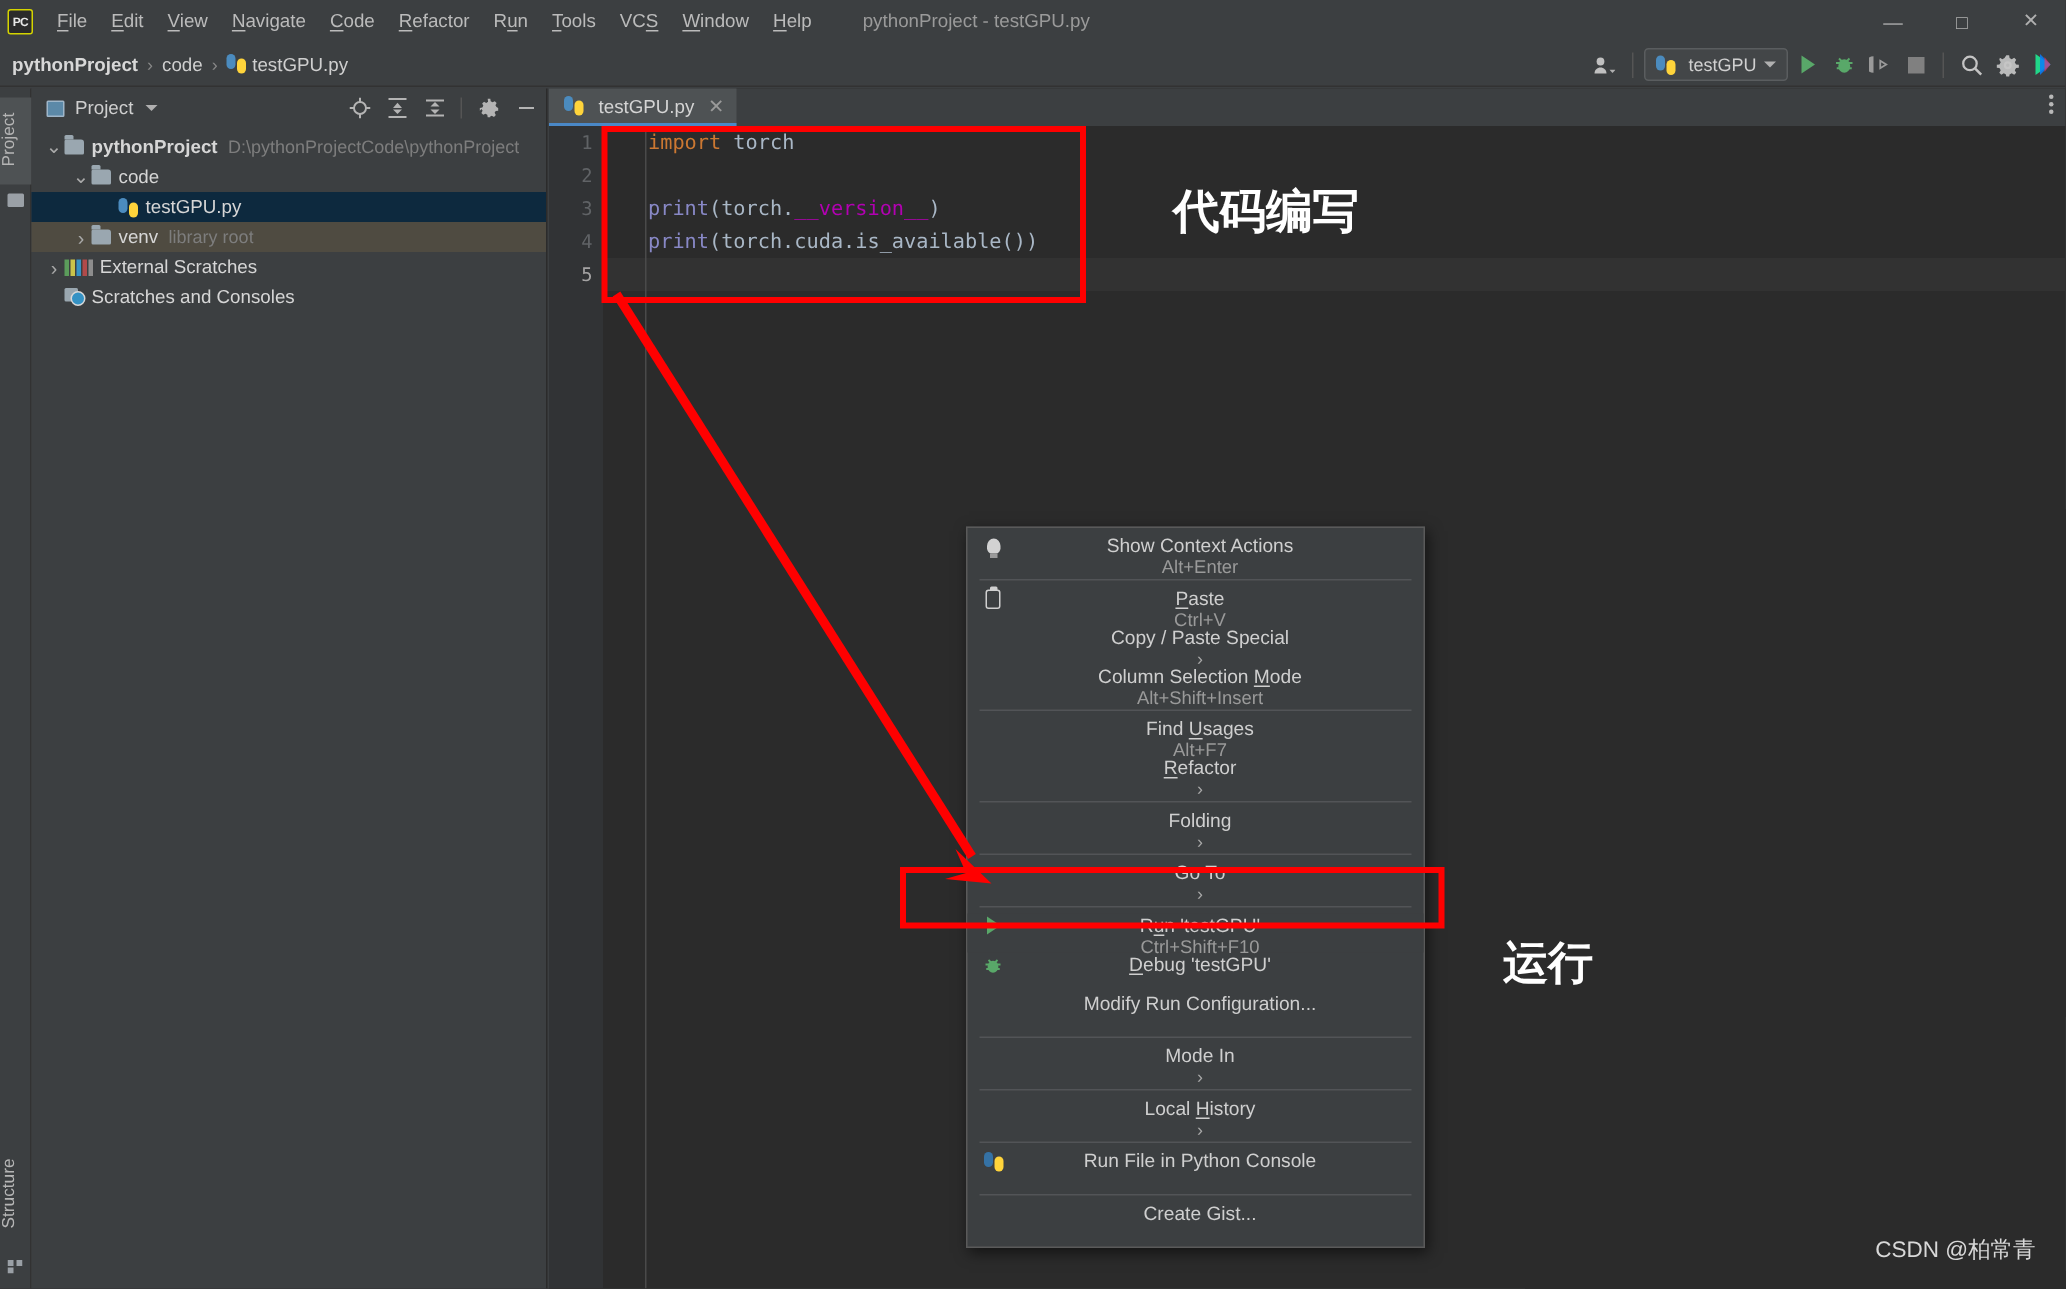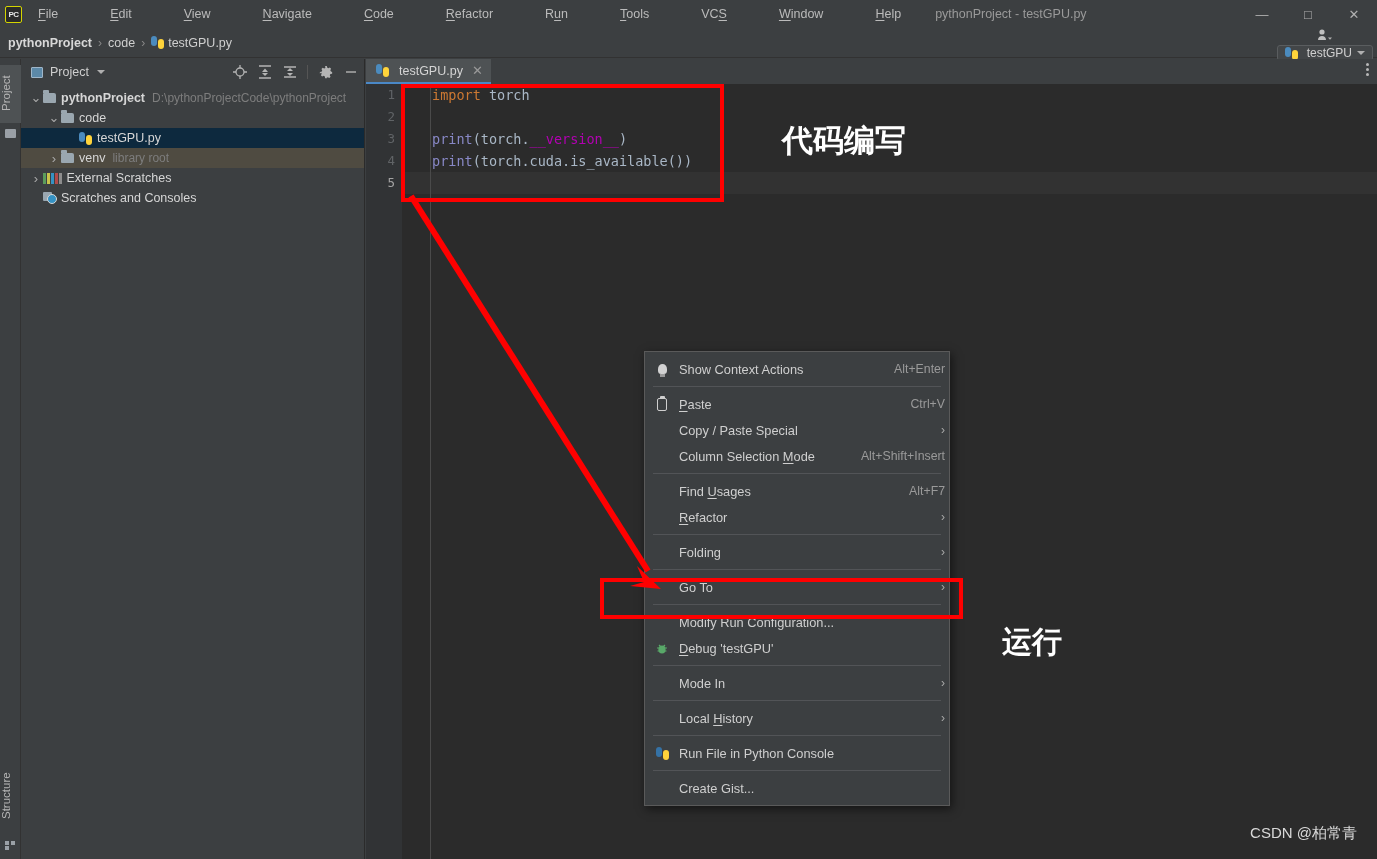--- a/index.html
+++ b/index.html
@@ -50,21 +50,21 @@
   .py-ico {
     width: 13px; height: 13px; display:inline-block; position: relative;
     margin-right: 4px; vertical-align: -2px;
   }
   .py-ico::before, .py-ico::after {
     content:''; position:absolute; width:6px; height:10px; border-radius:3px;
   }
   .py-ico::before { background:#4b8bbe; left:0; top:0; }
   .py-ico::after  { background:#ffd43b; right:0; bottom:0; }
 
-  .nav-right { position: absolute; right: 4px; top: 0; height: 30px; display: flex; align-items: center; gap: 2px; flex-direction: column; }
+  .nav-right { position: absolute; right: 4px; top: 0; height: 30px; display: flex; align-items: center; gap: 2px; }
   .nav-btn {
     height: 22px; min-width: 22px; display: flex; align-items: center; justify-content: center;
     color: #bcbcbc; font-size: 12px; padding: 0 3px;
   }
   .runcfg {
     display: flex; align-items: center; gap: 5px; height: 22px;
     border: 1px solid #5a5d5f; border-radius: 3px; padding: 0 7px;
     color: #d0d0d0; font-size: 12px; background: #434648;
   }
   .tri-right { width:0;height:0;border-left:9px solid #59a869;border-top:6px solid transparent;border-bottom:6px solid transparent; }
@@ -158,21 +158,21 @@
               font-family: "DejaVu Sans", sans-serif; margin-top: 20px; }
   .arrow-svg { position: absolute; left: 0; top: 0; width: 1377px; height: 859px; pointer-events: none; }
 
   
   .ctxmenu {
     position: absolute; left: 644px; top: 351px; width: 306px;
     background: #3c3f41; border: 1px solid #5a5a5a;
     box-shadow: 2px 3px 9px rgba(0,0,0,.55);
     font-size: 12.8px; color: #cfcfcf; padding: 4px 0;
   }
-  .mi { height: 26px; display: flex; align-items: center; position: relative; padding-left: 34px; padding-right: 4px; }
+  .mi { height: 26px; display: flex; align-items: center; position: relative; padding-left: 34px; padding-right: 28px; flex-direction: column; }
   .mi.hl { background: #3c3f41; }
   .mi-ico { position: absolute; left: 9px; width: 16px; height: 16px; display:flex; align-items:center; justify-content:center; }
   .mi-label { flex: 1; white-space: nowrap; }
   .mi-label u { text-decoration: underline; text-underline-offset: 2px; }
   .mi-acc { color: #9a9a9a; font-size: 12.3px; white-space: nowrap; }
   .mi-arrow { color: #a8a8a8; font-size: 12px; }
   .mi-sep { height: 1px; background: #525457; margin: 4px 8px; }
 
   .bulb { width:9px;height:10px;background:#d2d2d2;border-radius:50% 50% 35% 35%; position:relative; }
   .bulb::after { content:''; position:absolute; left:2px; bottom:-3px; width:5px; height:3px; background:#9a9a9a; }
@@ -191,21 +191,21 @@
   }
   .tri-run { width:0;height:0;border-left:9px solid #59a869;border-top:6px solid transparent;border-bottom:6px solid transparent; }
 </style>
 </head>
 <body>
 
 <div id="app">
 
   <div class="titlebar">
     <div class="pc-logo">PC</div>
-    <div id="menubar" style="display:flex;gap:36px;">
+    <div id="menubar" style="display:flex;">
         <div class="menu-item"><u>F</u>ile</div>
         <div class="menu-item"><u>E</u>dit</div>
         <div class="menu-item"><u>V</u>iew</div>
         <div class="menu-item"><u>N</u>avigate</div>
         <div class="menu-item"><u>C</u>ode</div>
         <div class="menu-item"><u>R</u>efactor</div>
         <div class="menu-item">R<u>u</u>n</div>
         <div class="menu-item"><u>T</u>ools</div>
         <div class="menu-item">VC<u>S</u></div>
         <div class="menu-item"><u>W</u>indow</div>
@@ -464,32 +464,39 @@
         <span class="mi-label">Folding</span>
         <span class="mi-arrow">›</span>
       </div>
       <div class="mi-sep"></div>
       <div class="mi">
         <span class="mi-ico"></span>
         <span class="mi-label">Go To</span>
         <span class="mi-arrow">›</span>
       </div>
       <div class="mi-sep"></div>
-      <div class="mi">
-        <span class="mi-ico"></span>
-        <span class="mi-label">Modify Run Configuration...</span>
+      <div class="mi hl">
+        <span class="mi-ico">
+          <span class="tri-run"></span>
+        </span>
+        <span class="mi-label">R<u>u</u>n 'testGPU'</span>
+        <span class="mi-acc">Ctrl+Shift+F10</span>
       </div>
       <div class="mi">
         <span class="mi-ico">
           <svg width="14" height="13" viewBox="0 0 14 13">
             <ellipse cx="7" cy="7.5" rx="3.6" ry="4" fill="#59a869"></ellipse>
             <path d="M2 6h10M2.5 9h9M4 3l2 2M10 3L8 5" stroke="#59a869" stroke-width="1.2" fill="none"></path>
           </svg>
         </span>
         <span class="mi-label"><u>D</u>ebug 'testGPU'</span>
+      </div>
+      <div class="mi">
+        <span class="mi-ico"></span>
+        <span class="mi-label">Modify Run Configuration...</span>
       </div>
       <div class="mi-sep"></div>
       <div class="mi">
         <span class="mi-ico"></span>
         <span class="mi-label">Mode In</span>
         <span class="mi-arrow">›</span>
       </div>
       <div class="mi-sep"></div>
       <div class="mi">
         <span class="mi-ico"></span>

